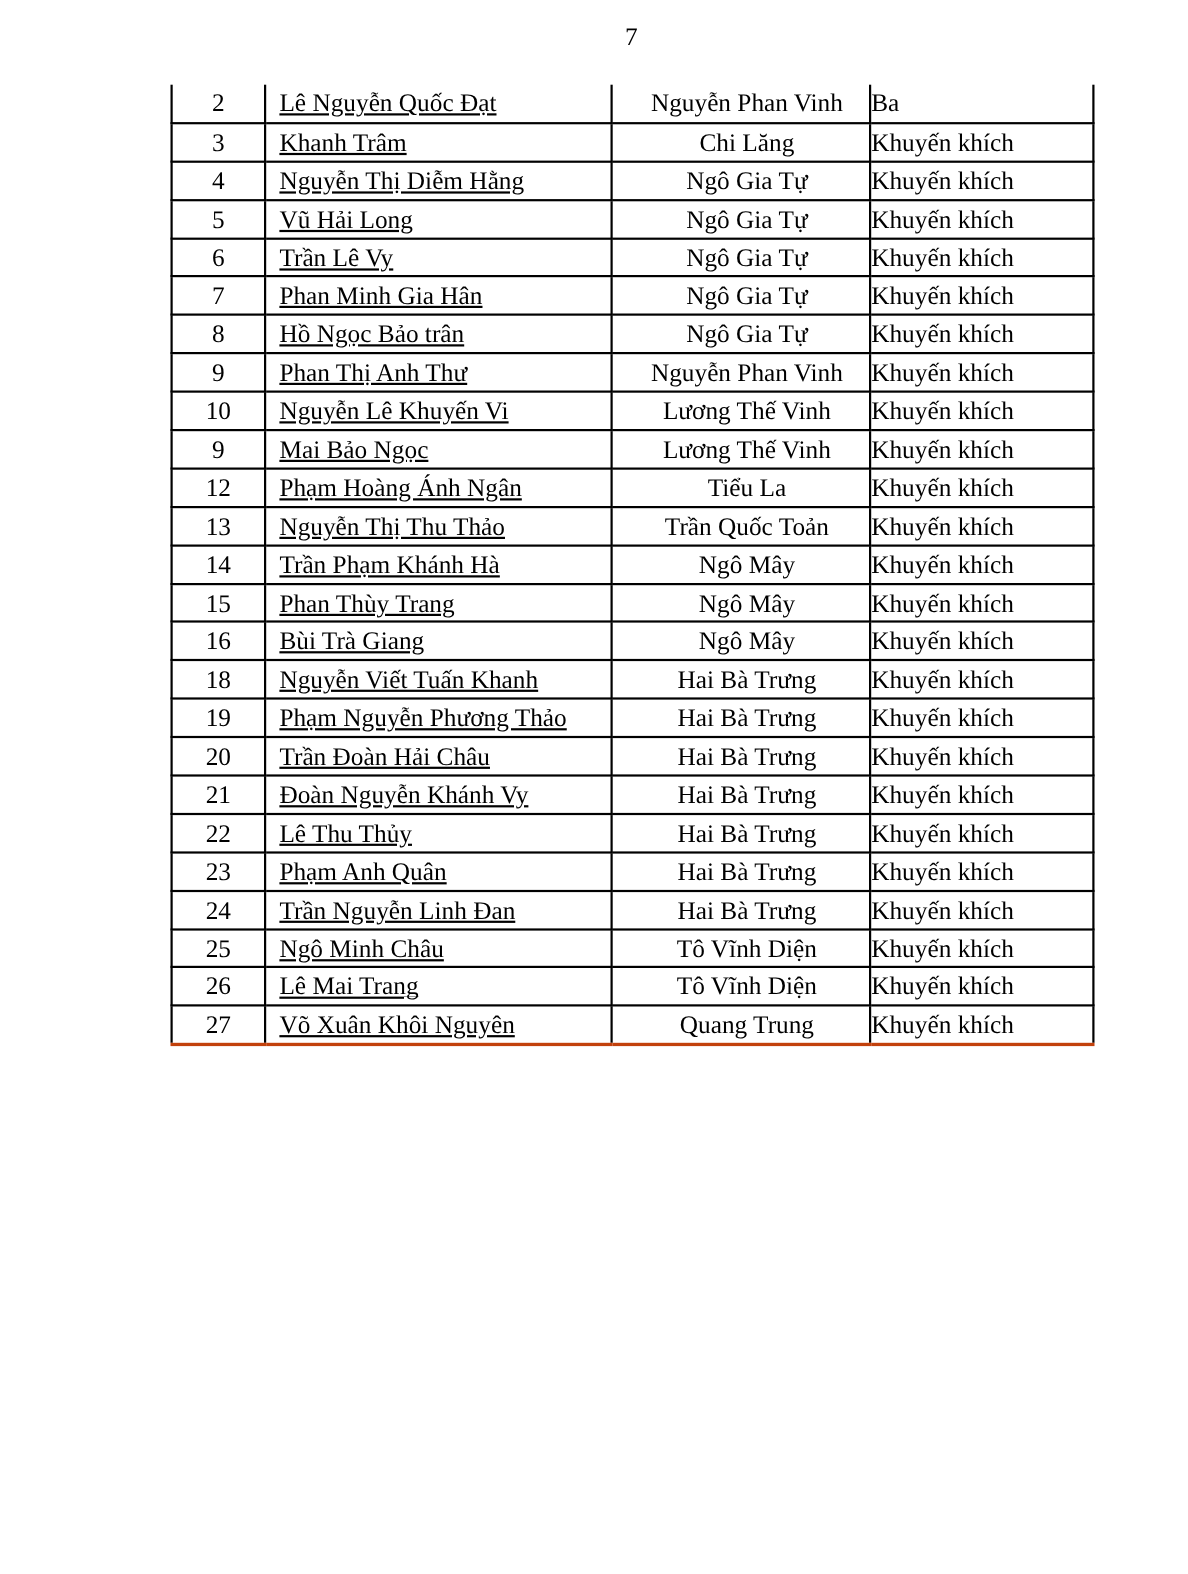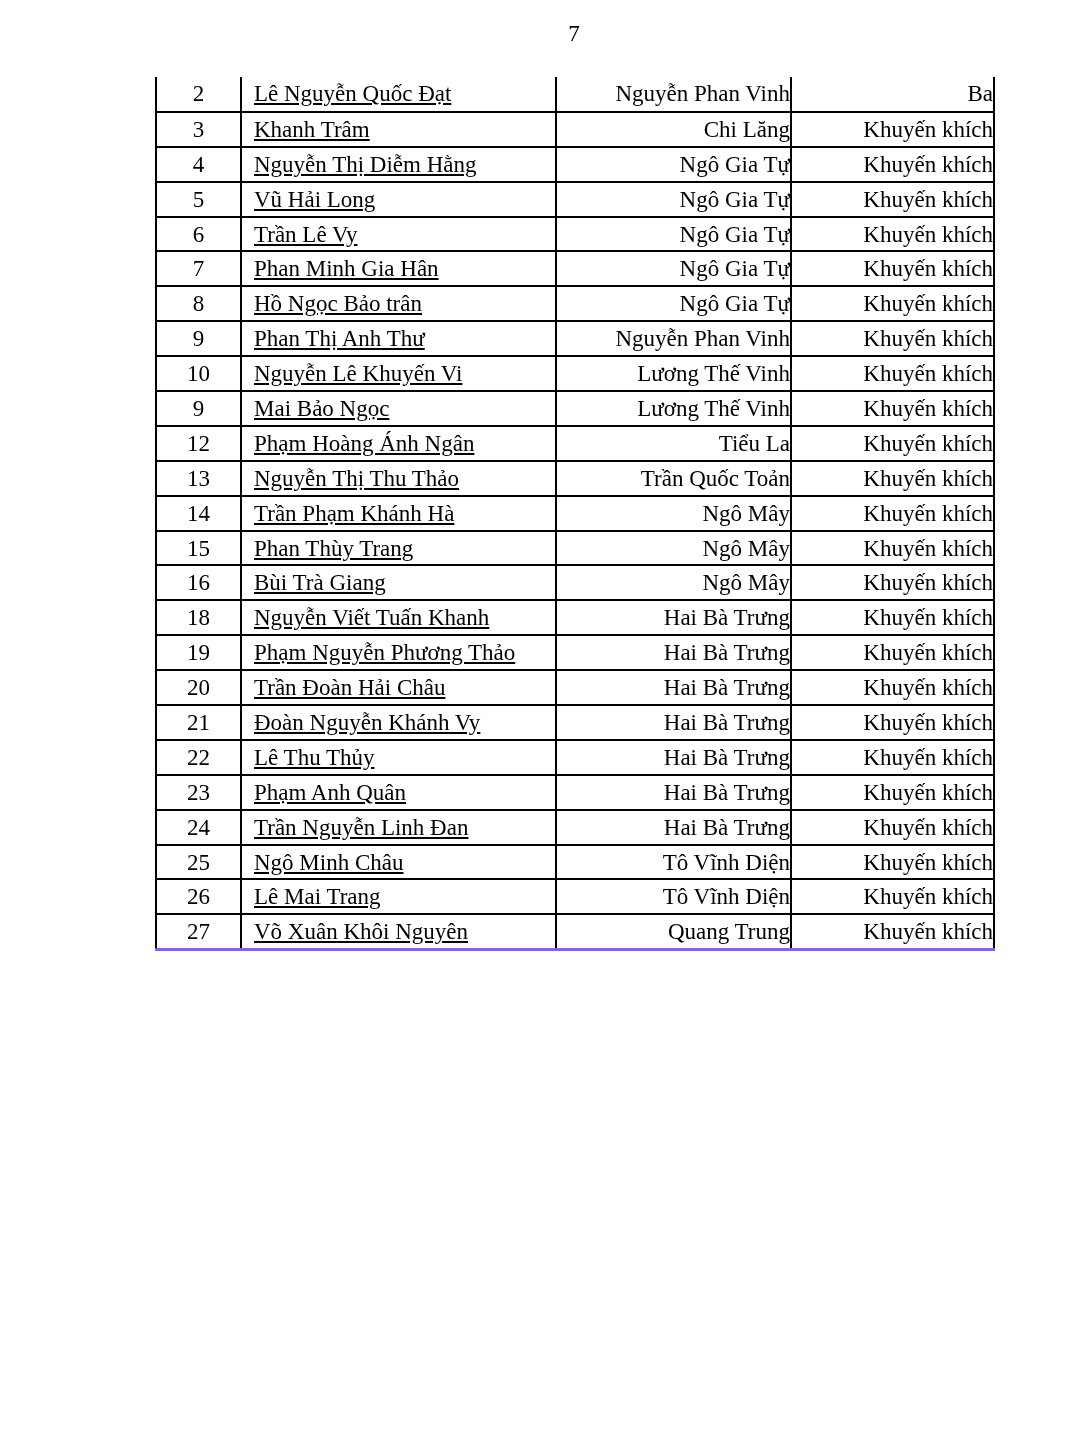--- a/index.html
+++ b/index.html
@@ -33,25 +33,25 @@
     border: 2px solid #000000;
     height: 34.9px;
     font-size: 23px;
     line-height: 1;
     vertical-align: middle;
     white-space: nowrap;
     overflow: hidden;
   }
   
   table.results tr:first-child td { border-top: none; }
-  table.results tr:last-child td { border-bottom: 3px solid #8b5cf6; }
+  table.results tr:last-child td { border-bottom: 3px solid #c2410c; }
   td.c-num   { text-align: center; }
   td.c-name  { padding-left: 12px; text-align: left; text-decoration: underline; }
-  td.c-school{ padding-left: 11px; text-align: right; }
-  td.c-prize { text-align: right; }
+  td.c-school{ padding-left: 11px; text-align: center; }
+  td.c-prize { text-align: left; }
 </style>
 </head>
 <body>
 
 <div class="page-number">7</div>
 
 <table class="results">
   <colgroup>
     <col style="width:85px">
     <col style="width:315px">

